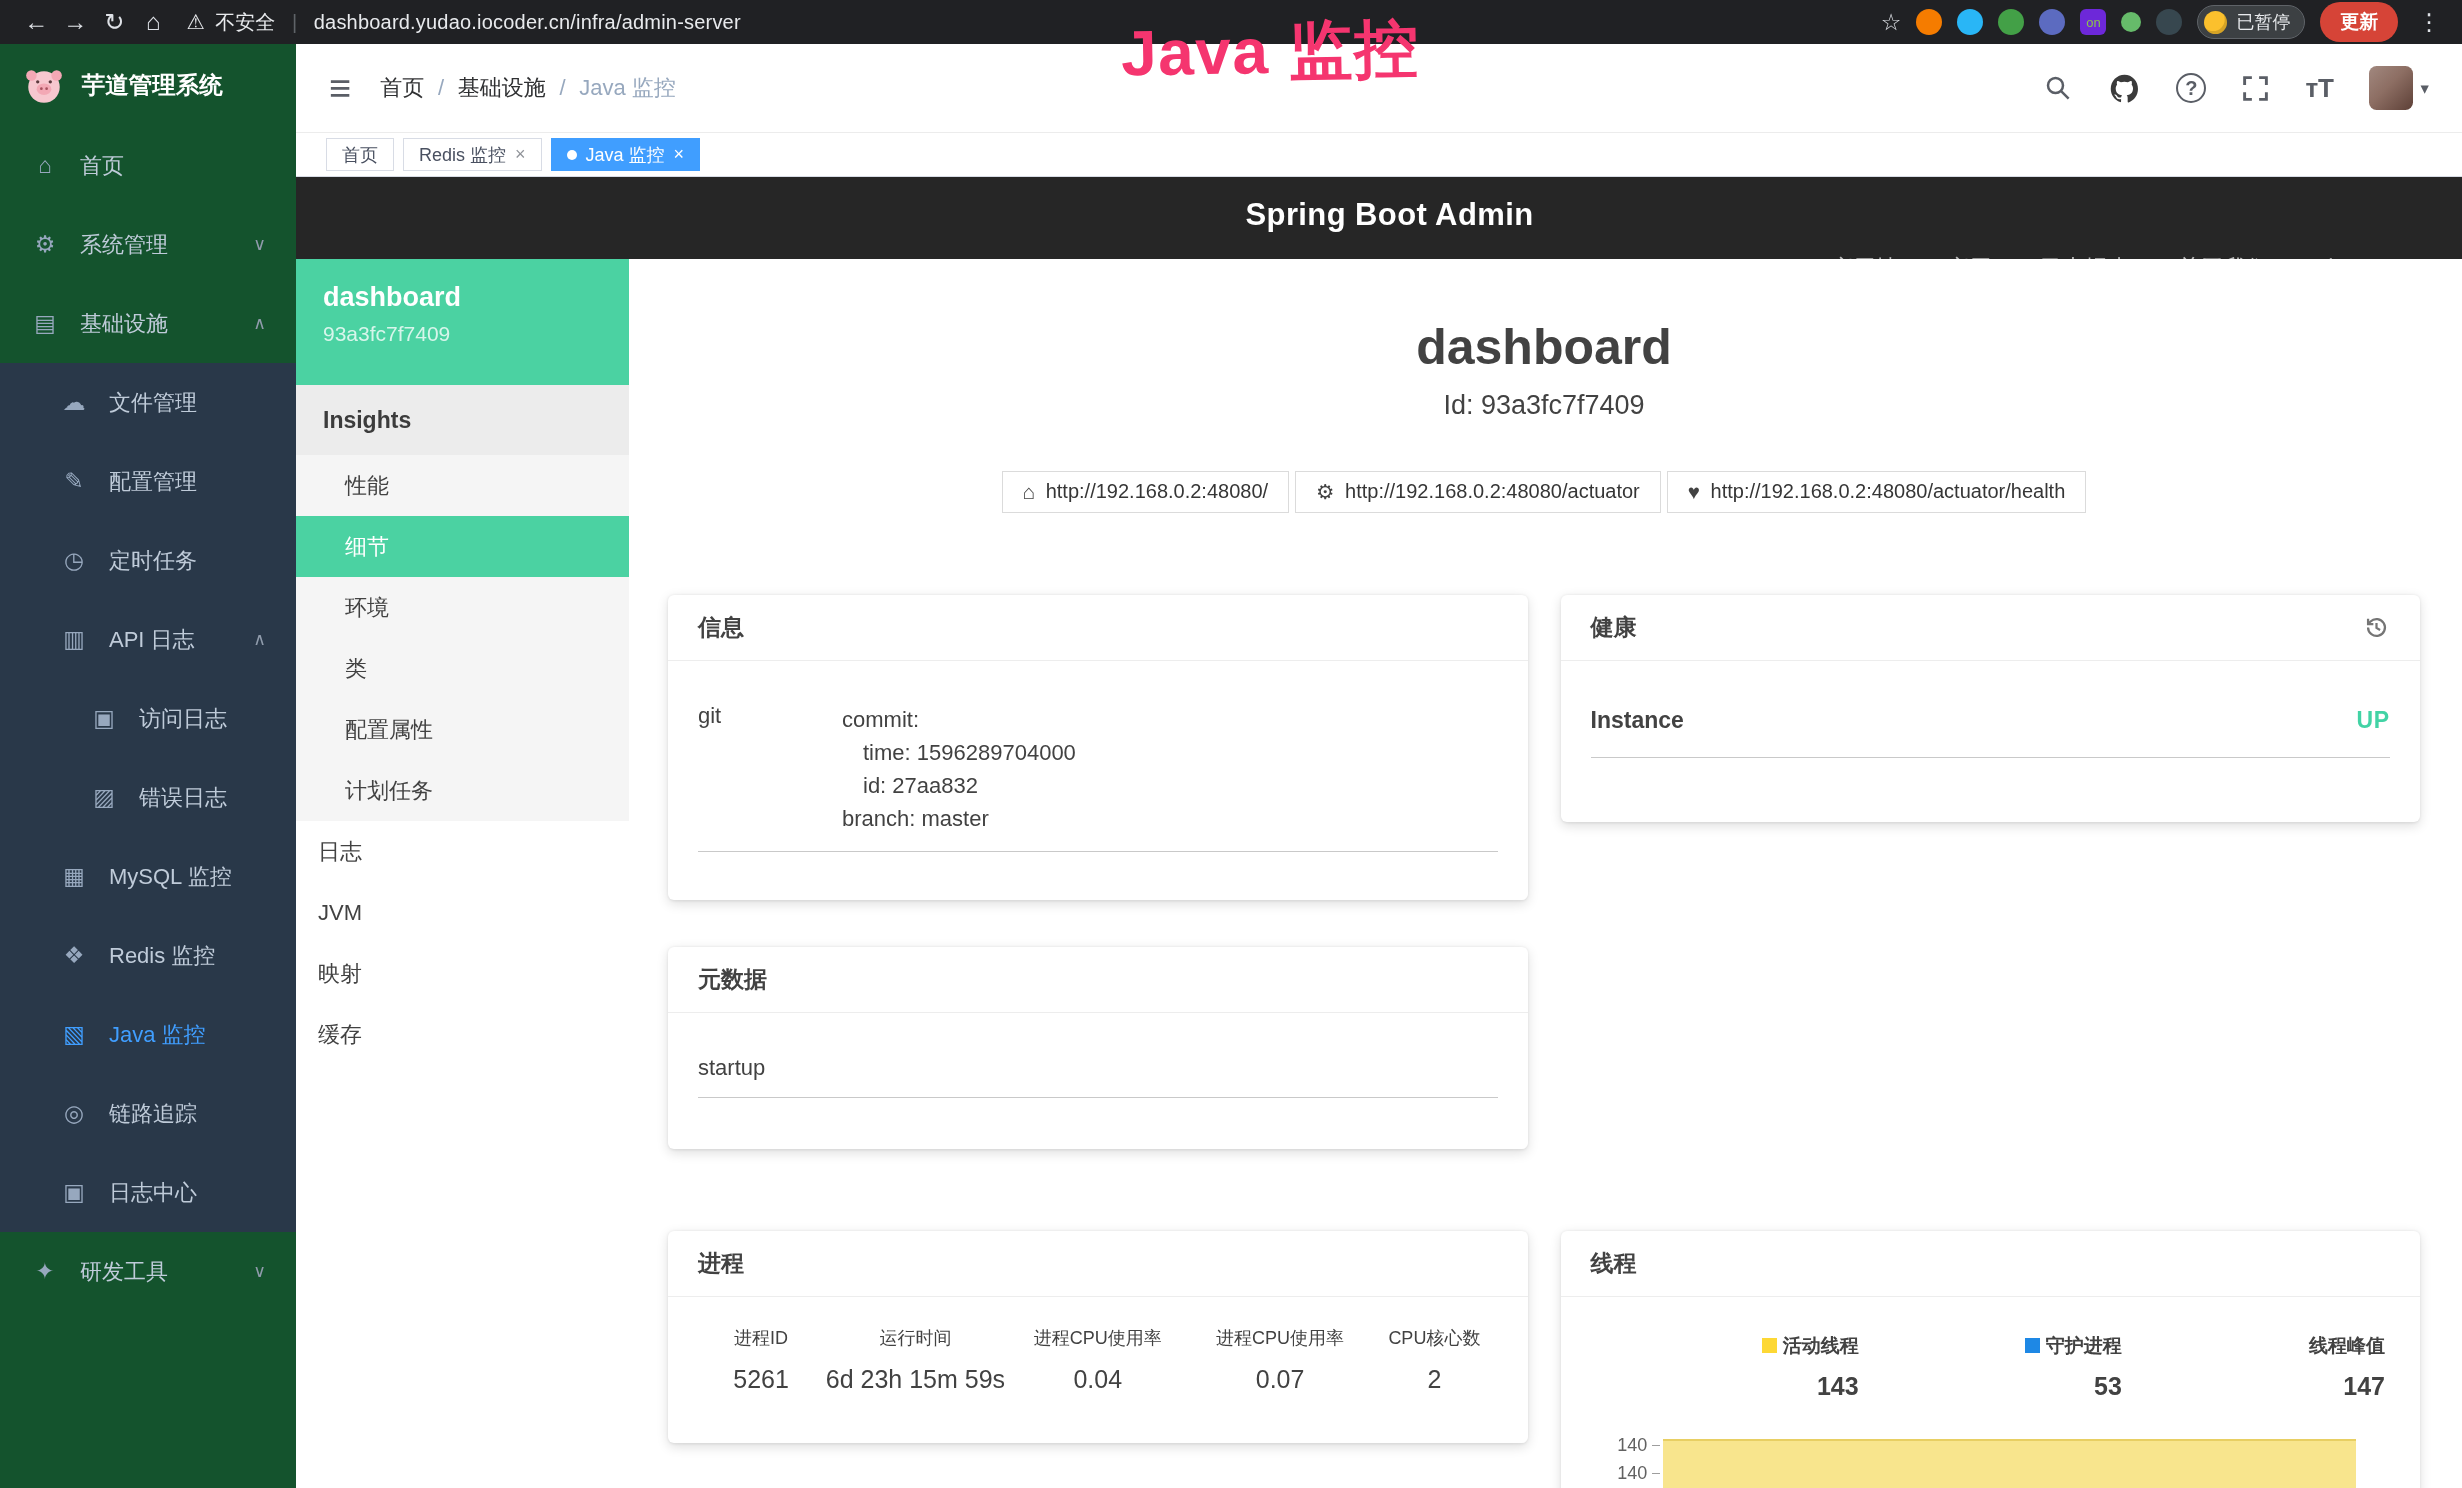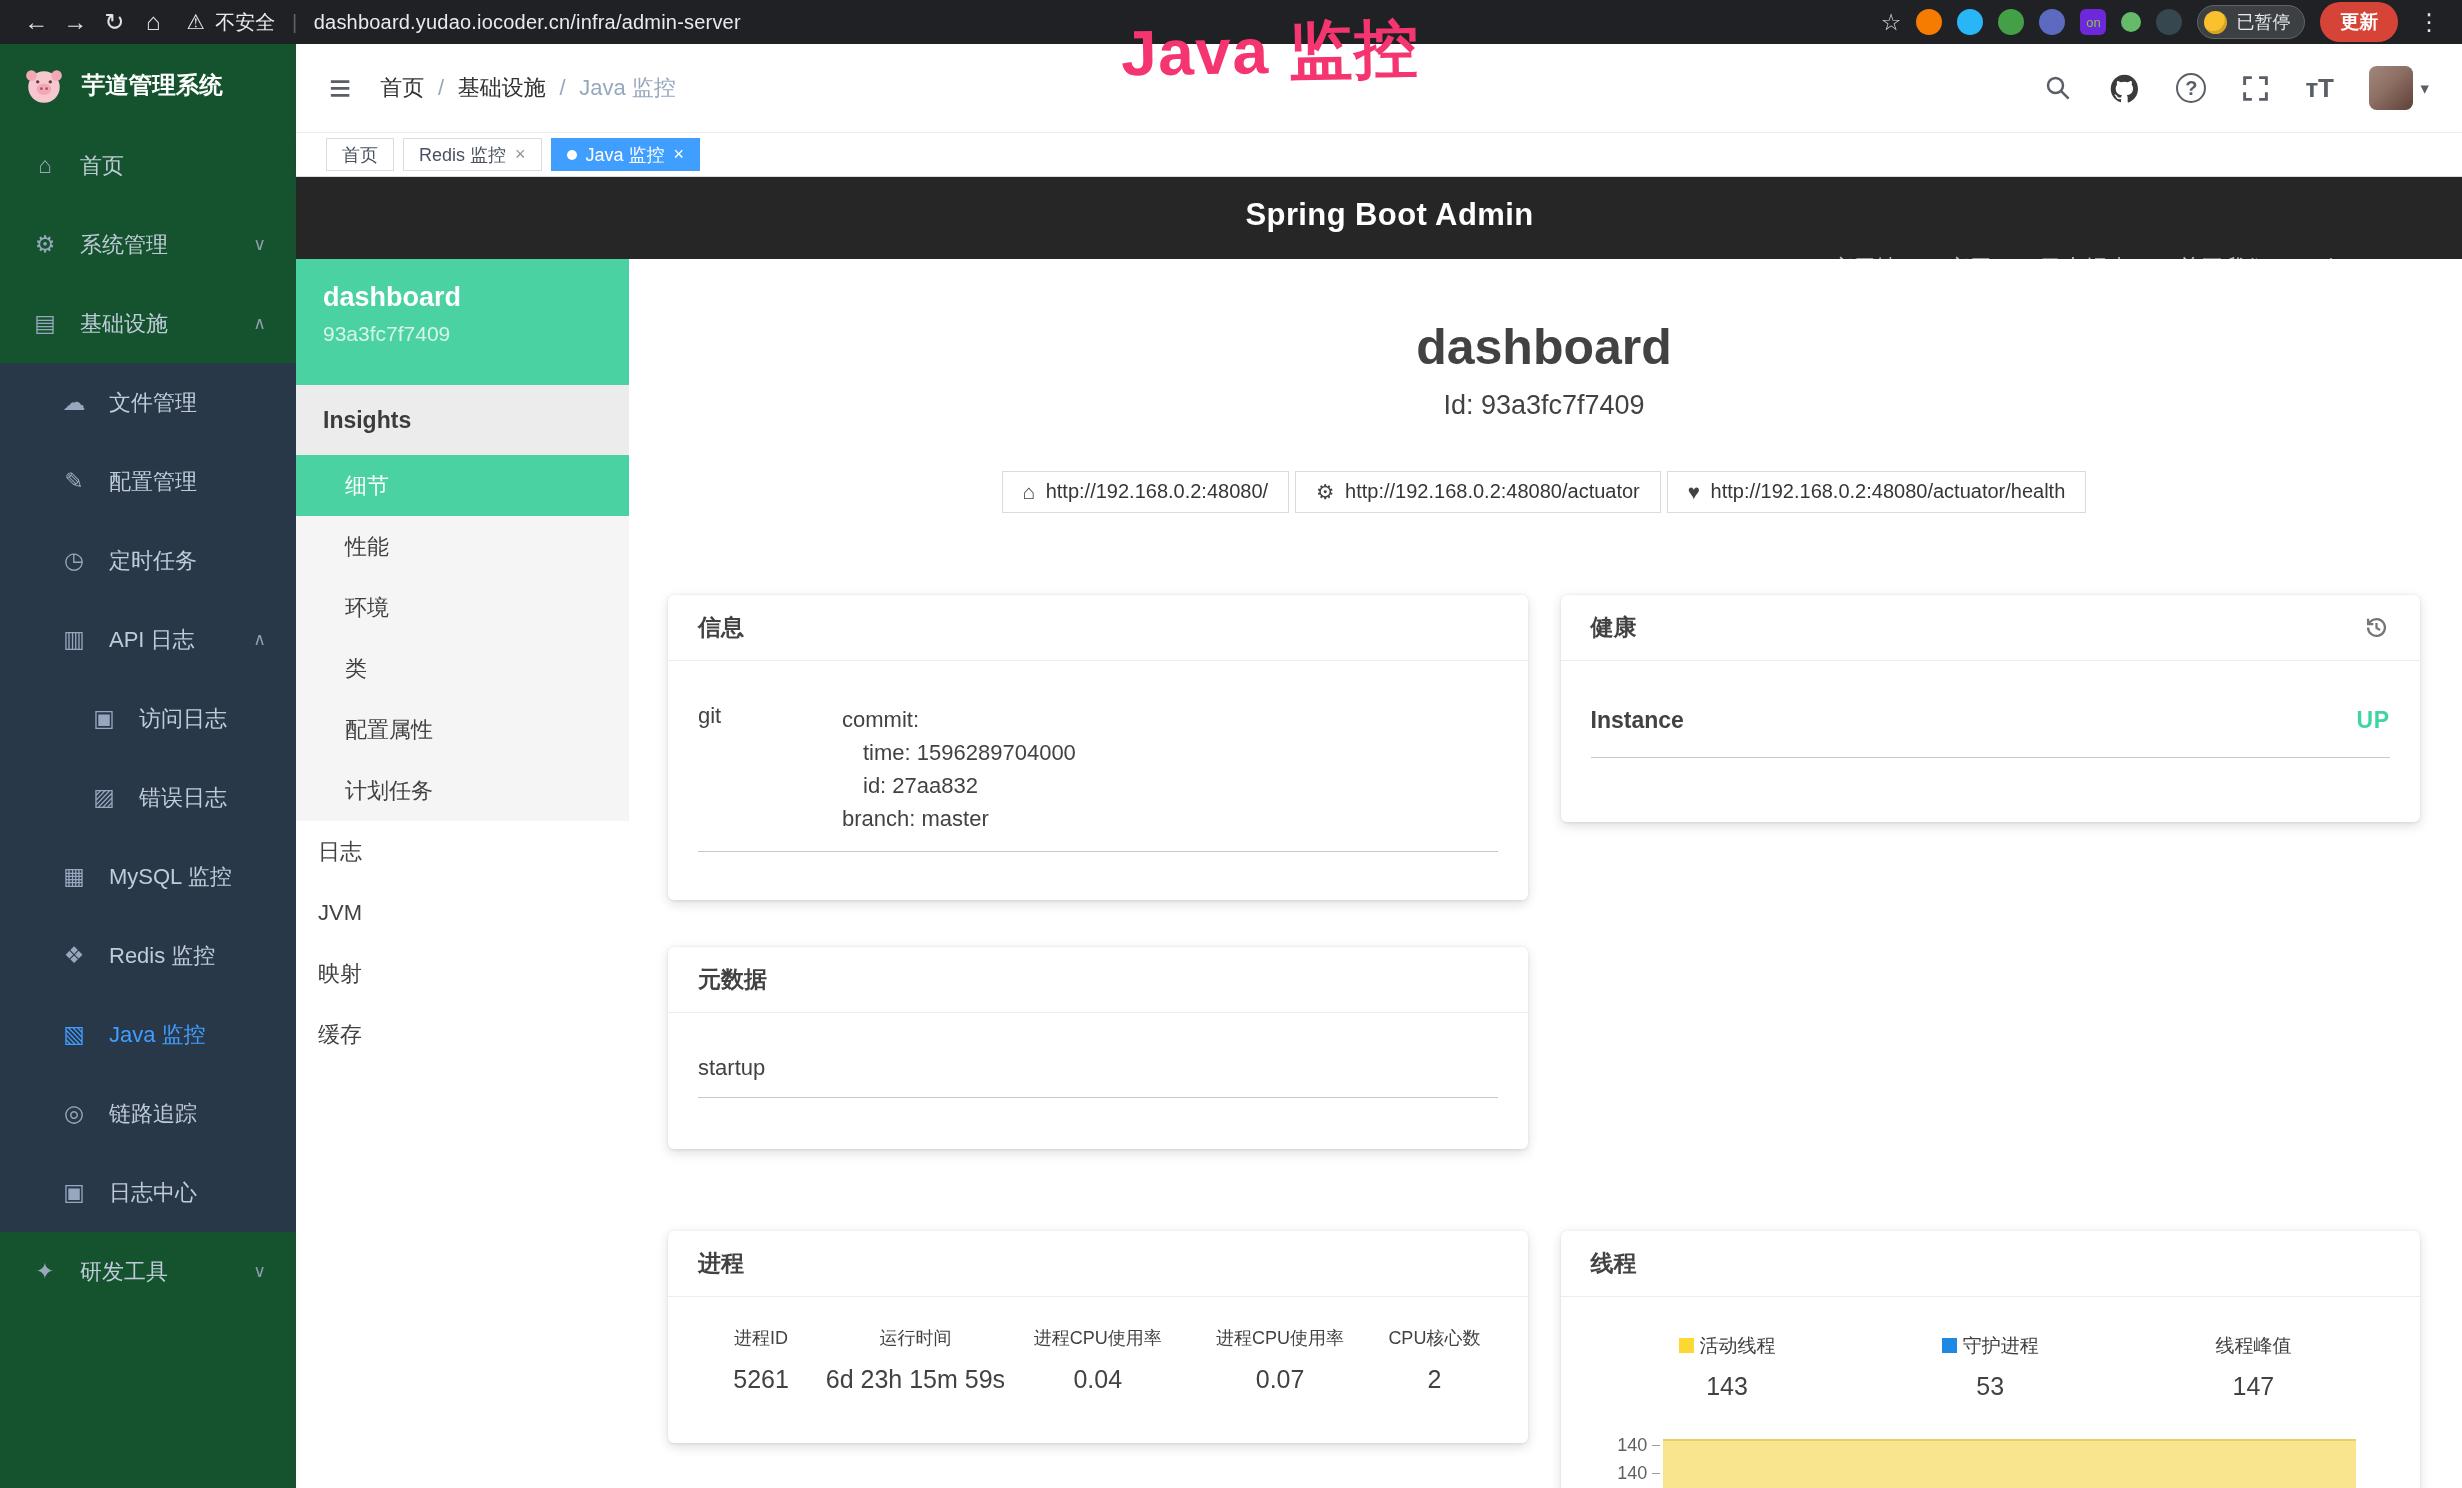--- a/index.html
+++ b/index.html
@@ -115,21 +115,21 @@
   .health-status { margin-left:auto; font-size:23px; font-weight:bold; color:#42d3a5; letter-spacing:0.8px; }
 
   .proc-body { padding:29px 30px 0; display:flex; text-align:center; }
   .proc-col { display:flex; flex-direction:column; gap:15px; }
   .proc-col.narrow { flex:0.9; } .proc-col.mid { flex:1.3; }
   .proc-h { font-size:18px; color:#424242; }
   .proc-v { font-size:25px; color:#424242; }
 
   .threads-body { padding:36px 35px 0; }
   .legend-row { display:flex; }
-  .leg { flex:1; text-align:center; }
+  .leg { flex:1; text-align:right;font-weight:bold; }
   .leg-label { display:inline-flex; align-items:center; gap:6px; font-size:19px; color:#424242; }
   .sw { width:15px; height:15px; display:inline-block; }
   .sw.yellow { background:#fdd835; }
   .sw.blue { background:#1e88e5; }
   .leg-val { font-size:25px; color:#424242; margin-top:13.7px; }
   .chart { display:flex; margin-top:27px; height:228px; }
   .yaxis { width:64px; flex-shrink:0; display:flex; flex-direction:column; padding-top:3px; }
   .ytick { height:28px; display:flex; align-items:center; justify-content:flex-end; gap:4.6px; font-size:18px; color:#616161; }
   .tickline { width:7.6px; height:1.5px; background:#9e9e9e; }
   .plot { flex:1; position:relative; margin-left:3px; }
@@ -332,22 +332,22 @@
       </header>
 
       <div class="sba-body">
 
         <aside class="sba-side">
           <div class="inst-head">
             <div class="inst-name">dashboard</div>
             <div class="inst-id">93a3fc7f7409</div>
           </div>
           <div class="section-title">Insights</div>
+          <div class="side-item ins">性能</div>
           <div class="side-item ins active">细节</div>
-          <div class="side-item ins">性能</div>
           <div class="side-item ins">环境</div>
           <div class="side-item ins">类</div>
           <div class="side-item ins">配置属性</div>
           <div class="side-item ins">计划任务</div>
           <div class="side-item root">日志</div>
           <div class="side-item root">JVM</div>
           <div class="side-item root">映射</div>
           <div class="side-item root">缓存</div>
         </aside>
 

